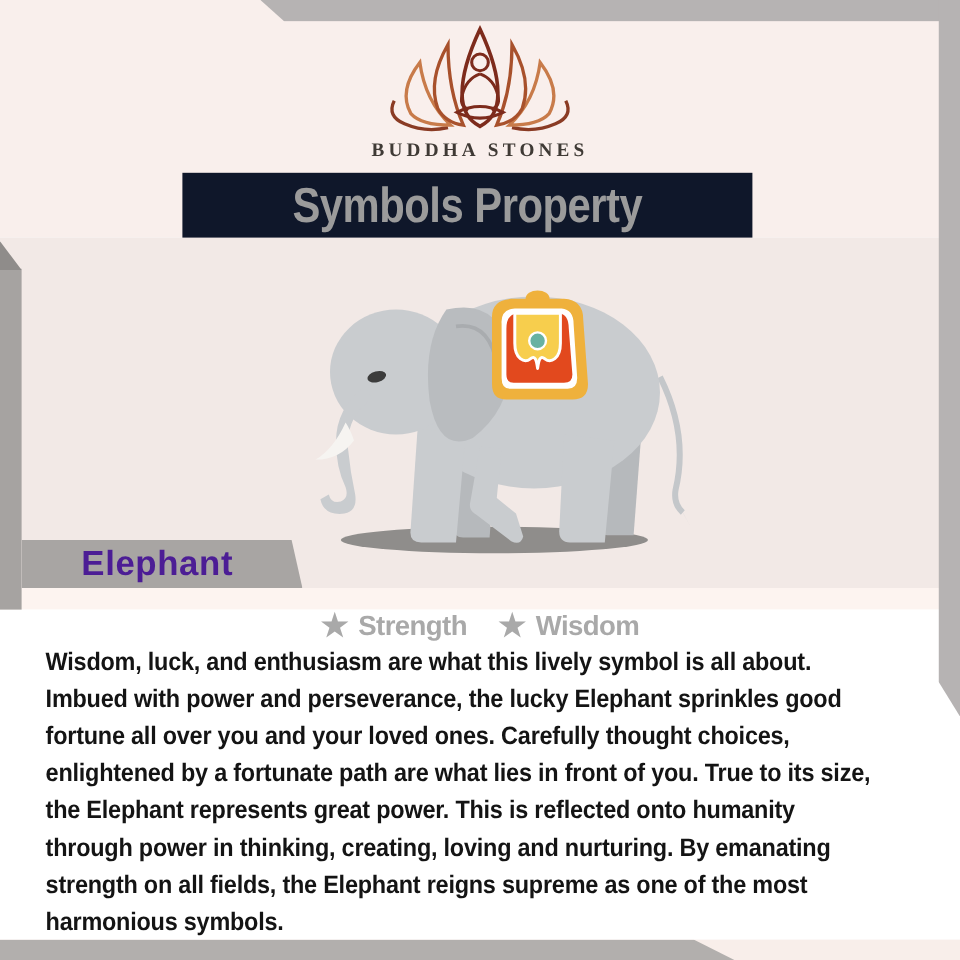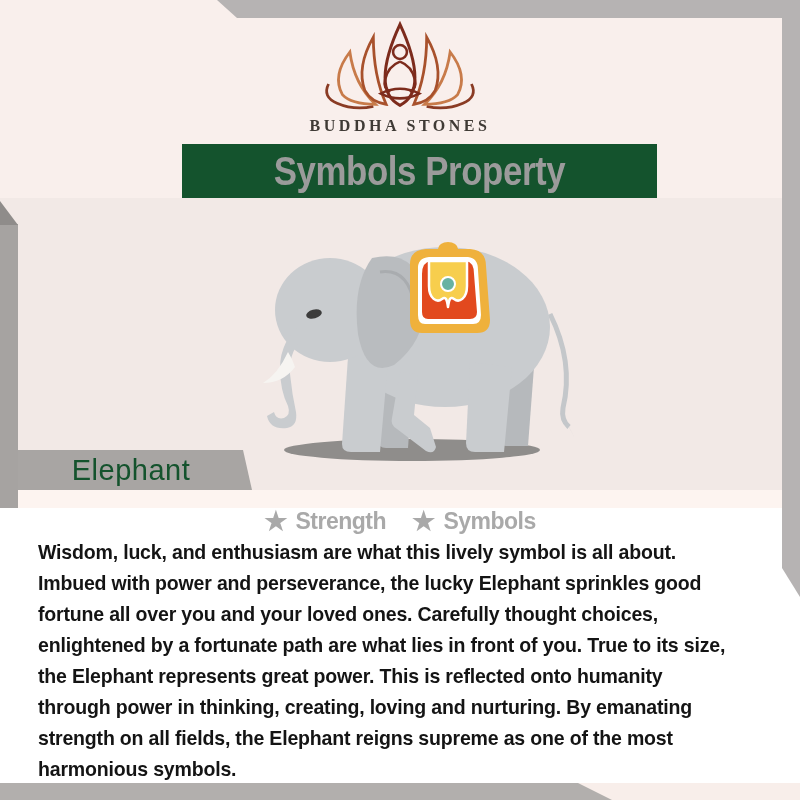--- a/index.html
+++ b/index.html
@@ -38,39 +38,39 @@
   
   .logo { left:318px; top:20px; width:164px; height:96px; }
   .brand-name {
     left:0; top:117px; width:800px; text-align:center;
     font-family:"Liberation Serif", serif; font-size:16px; font-weight:bold;
     letter-spacing:3.5px; color:#3f3a35;
   }
 
   
   .title-box {
-    left:182px; top:144px; width:475px; height:54px; background:#14532d;
+    left:152px; top:144px; width:475px; height:54px; background:#0f172a;
     display:flex; align-items:center; justify-content:center;
   }
   .title-text {
     font-size:41px; font-weight:bold; color:#9b9b9b; white-space:nowrap;
     transform:scaleX(0.85); letter-spacing:-0.5px;
   }
 
   
   .illus { left:230px; top:222px; width:350px; height:245px; }
 
   
   .banner {
     left:18px; top:450px; width:236px; height:40px; background:#a8a5a3;
     clip-path: polygon(0 0, 225px 0, 234px 40px, 0 40px);
     display:flex; align-items:center; justify-content:center;
   }
   .banner span {
-    font-size:29px; font-weight:normal; color:#14532d; letter-spacing:0.5px;
+    font-size:29px; font-weight:bold; color:#4c1d95; letter-spacing:0.5px;
     padding-right:10px;
   }
 
   
   .traits {
     left:0; top:503px; width:800px; height:36px; text-align:center;
     font-weight:bold; color:#a9a9a9; line-height:36px; white-space:nowrap;
   }
   .traits .star  { font-size:26px; vertical-align:-1px; }
   .traits .trait { font-size:23px; margin-left:8px; letter-spacing:-0.5px; }
@@ -163,21 +163,21 @@
       <path d="M199,39 L237,39 L237,64 C237,77 229,81 224,77 C220,74 219,78 218,85 C217,78 216,74 212,77 C207,81 199,77 199,64 Z" fill="#f7ce4d" stroke="#ffffff" stroke-width="2.5" stroke-linejoin="round"></path>
       <circle cx="218" cy="62" r="7" fill="#68b2a2" stroke="#ffffff" stroke-width="2"></circle>
     </svg>
   </div>
 
   <div class="abs banner">
     <span>Elephant</span>
   </div>
 
   <div class="abs traits">
-    <span class="star">★</span><span class="trait">Strength</span><span class="star star2">★</span><span class="trait">Symbols</span>
+    <span class="star">★</span><span class="trait">Strength</span><span class="star star2">★</span><span class="trait">Wisdom</span>
   </div>
 
   <div class="abs desc">
       <div class="desc-line">Wisdom, luck, and enthusiasm are what this lively symbol is all about.</div>
       <div class="desc-line">Imbued with power and perseverance, the lucky Elephant sprinkles good</div>
       <div class="desc-line">fortune all over you and your loved ones. Carefully thought choices,</div>
       <div class="desc-line">enlightened by a fortunate path are what lies in front of you. True to its size,</div>
       <div class="desc-line">the Elephant represents great power. This is reflected onto humanity</div>
       <div class="desc-line">through power in thinking, creating, loving and nurturing. By emanating</div>
       <div class="desc-line">strength on all fields, the Elephant reigns supreme as one of the most</div>

